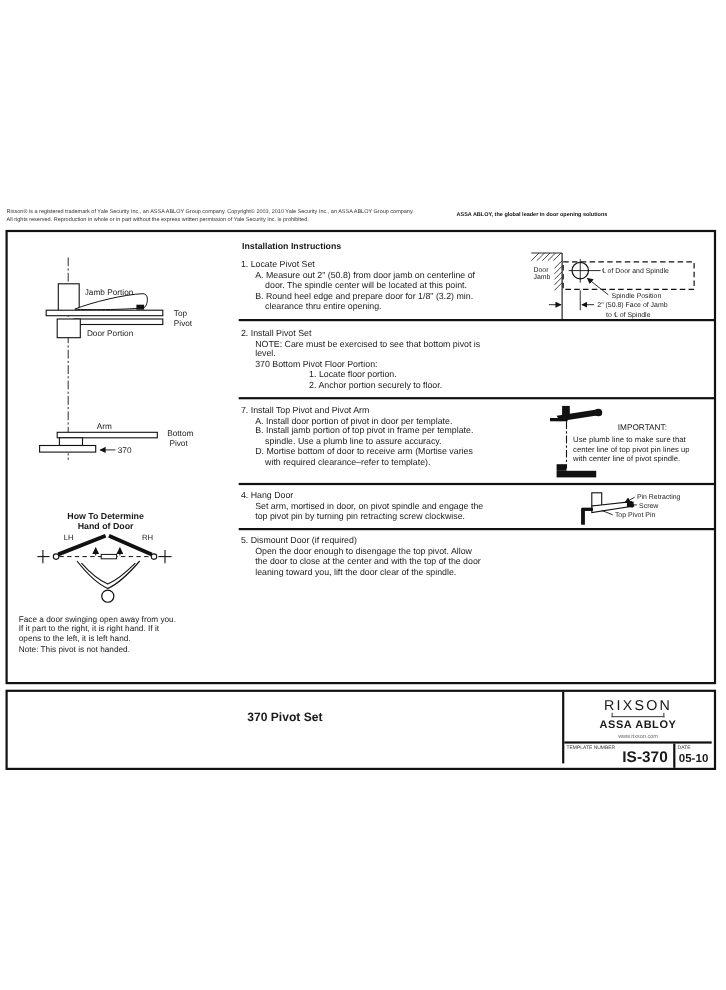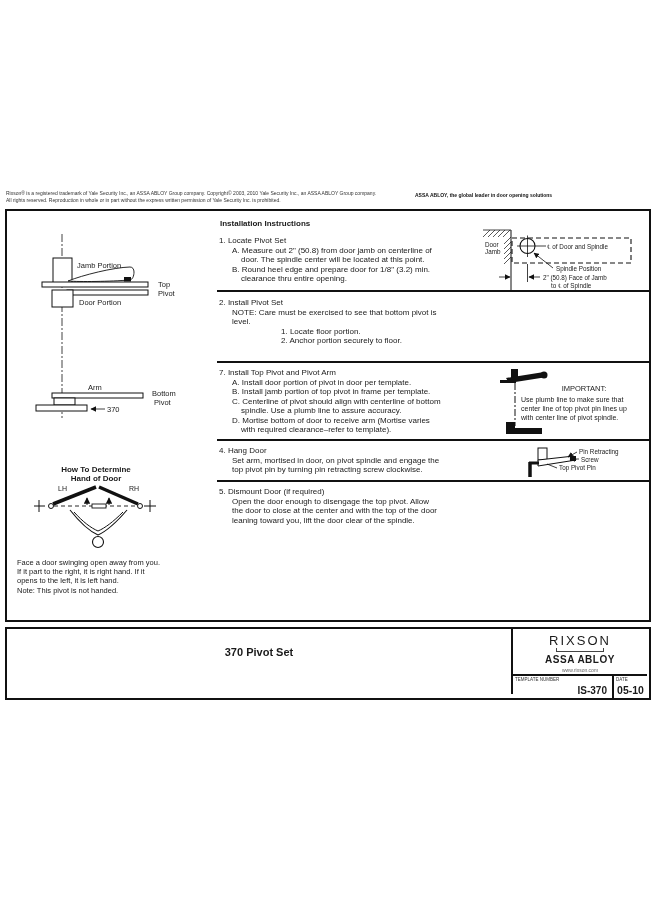--- a/index.html
+++ b/index.html
@@ -33,21 +33,21 @@
   .tb-right{position:absolute;left:504px;top:0;width:134px;height:65px;border-left:2px solid #111;}
   .tb-logo{height:41px;border-bottom:2px solid #111;text-align:center;}
   .tb-brand{font-size:13px;font-weight:normal;letter-spacing:2px;margin-top:4px;}
   .tb-bracket{width:46px;height:3px;margin:0 auto;border-left:1px solid #444;border-right:1px solid #444;border-bottom:1px solid #444;}
   .tb-parent{font-size:10px;font-weight:bold;margin-top:2px;letter-spacing:0.5px;}
   .tb-site{font-size:5px;color:#666;margin-top:2px;}
   .tb-row{display:flex;height:22px;}
   .tb-cell1{width:99px;border-right:2px solid #111;position:relative;}
   .tb-cell2{flex:1;position:relative;}
   .tb-label{font-size:4.5px;color:#333;padding:1px 0 0 2px;}
-  .tb-val1{position:absolute;right:5px;bottom:2px;font-size:10px;font-weight:bold;}
+  .tb-val1{position:absolute;right:5px;bottom:2px;font-size:14px;font-weight:bold;}
   .tb-val2{position:absolute;left:0;right:0;bottom:2px;text-align:center;font-size:10.5px;font-weight:bold;}
 </style>
 </head>
 <body>
 
 <div class="page">
 
   <svg width="0" height="0" style="position:absolute">
     <defs>
       <marker id="arr" viewBox="0 0 10 10" refX="9" refY="5" markerWidth="7" markerHeight="7" orient="auto">
@@ -125,30 +125,30 @@
     <div class="ln i2">door. The spindle center will be located at this point.</div>
     <div class="ln i1">B. Round heel edge and prepare door for 1/8" (3.2) min.</div>
     <div class="ln i2">clearance thru entire opening.</div>
   </div>
   <div class="sep" style="top:290px"></div>
 
   <div class="sec" style="top:298px">
     <div class="ln">2. Install Pivot Set</div>
     <div class="ln i1">NOTE: Care must be exercised to see that bottom pivot is</div>
     <div class="ln i1">level.</div>
+    <div class="ln i1">370 Bottom Pivot Floor Portion:</div>
     <div class="ln i3">1. Locate floor portion.</div>
     <div class="ln i3">2. Anchor portion securely to floor.</div>
   </div>
   <div class="sep" style="top:361px"></div>
 
   <div class="sec" style="top:368px">
     <div class="ln">7. Install Top Pivot and Pivot Arm</div>
     <div class="ln i1">A. Install door portion of pivot in door per template.</div>
     <div class="ln i1">B. Install jamb portion of top pivot in frame per template.</div>
-    <div class="ln i1">C. Centerline of pivot should align with centerline of bottom</div>
     <div class="ln i2">spindle. Use a plumb line to assure accuracy.</div>
     <div class="ln i1">D. Mortise bottom of door to receive arm (Mortise varies</div>
     <div class="ln i2">with required clearance–refer to template).</div>
   </div>
   <div class="sep" style="top:439px"></div>
 
   <div class="sec" style="top:446px">
     <div class="ln">4. Hang Door</div>
     <div class="ln i1">Set arm, mortised in door, on pivot spindle and engage the</div>
     <div class="ln i1">top pivot pin by turning pin retracting screw clockwise.</div>

